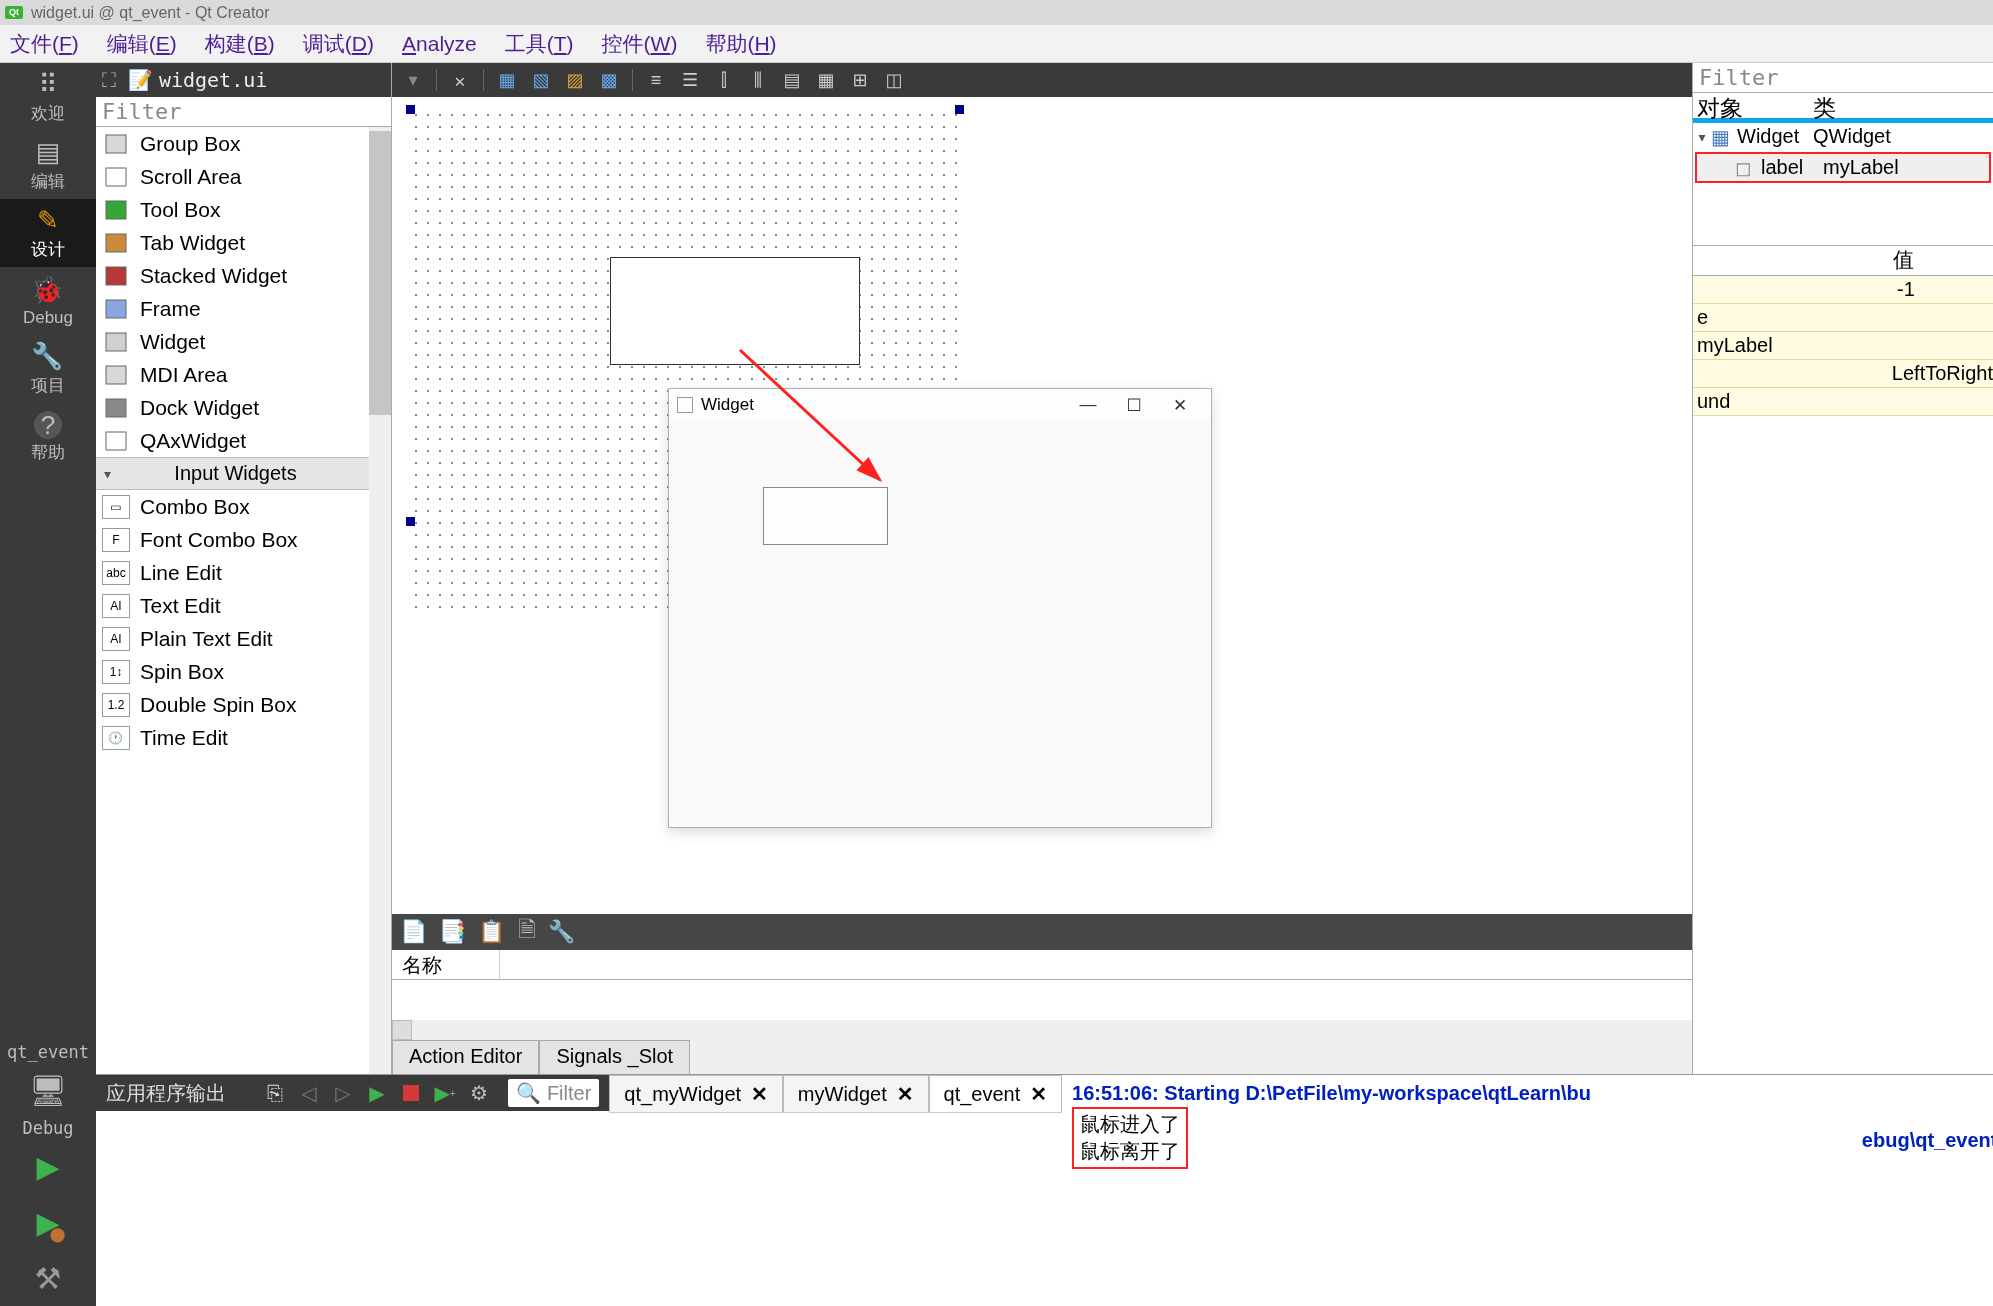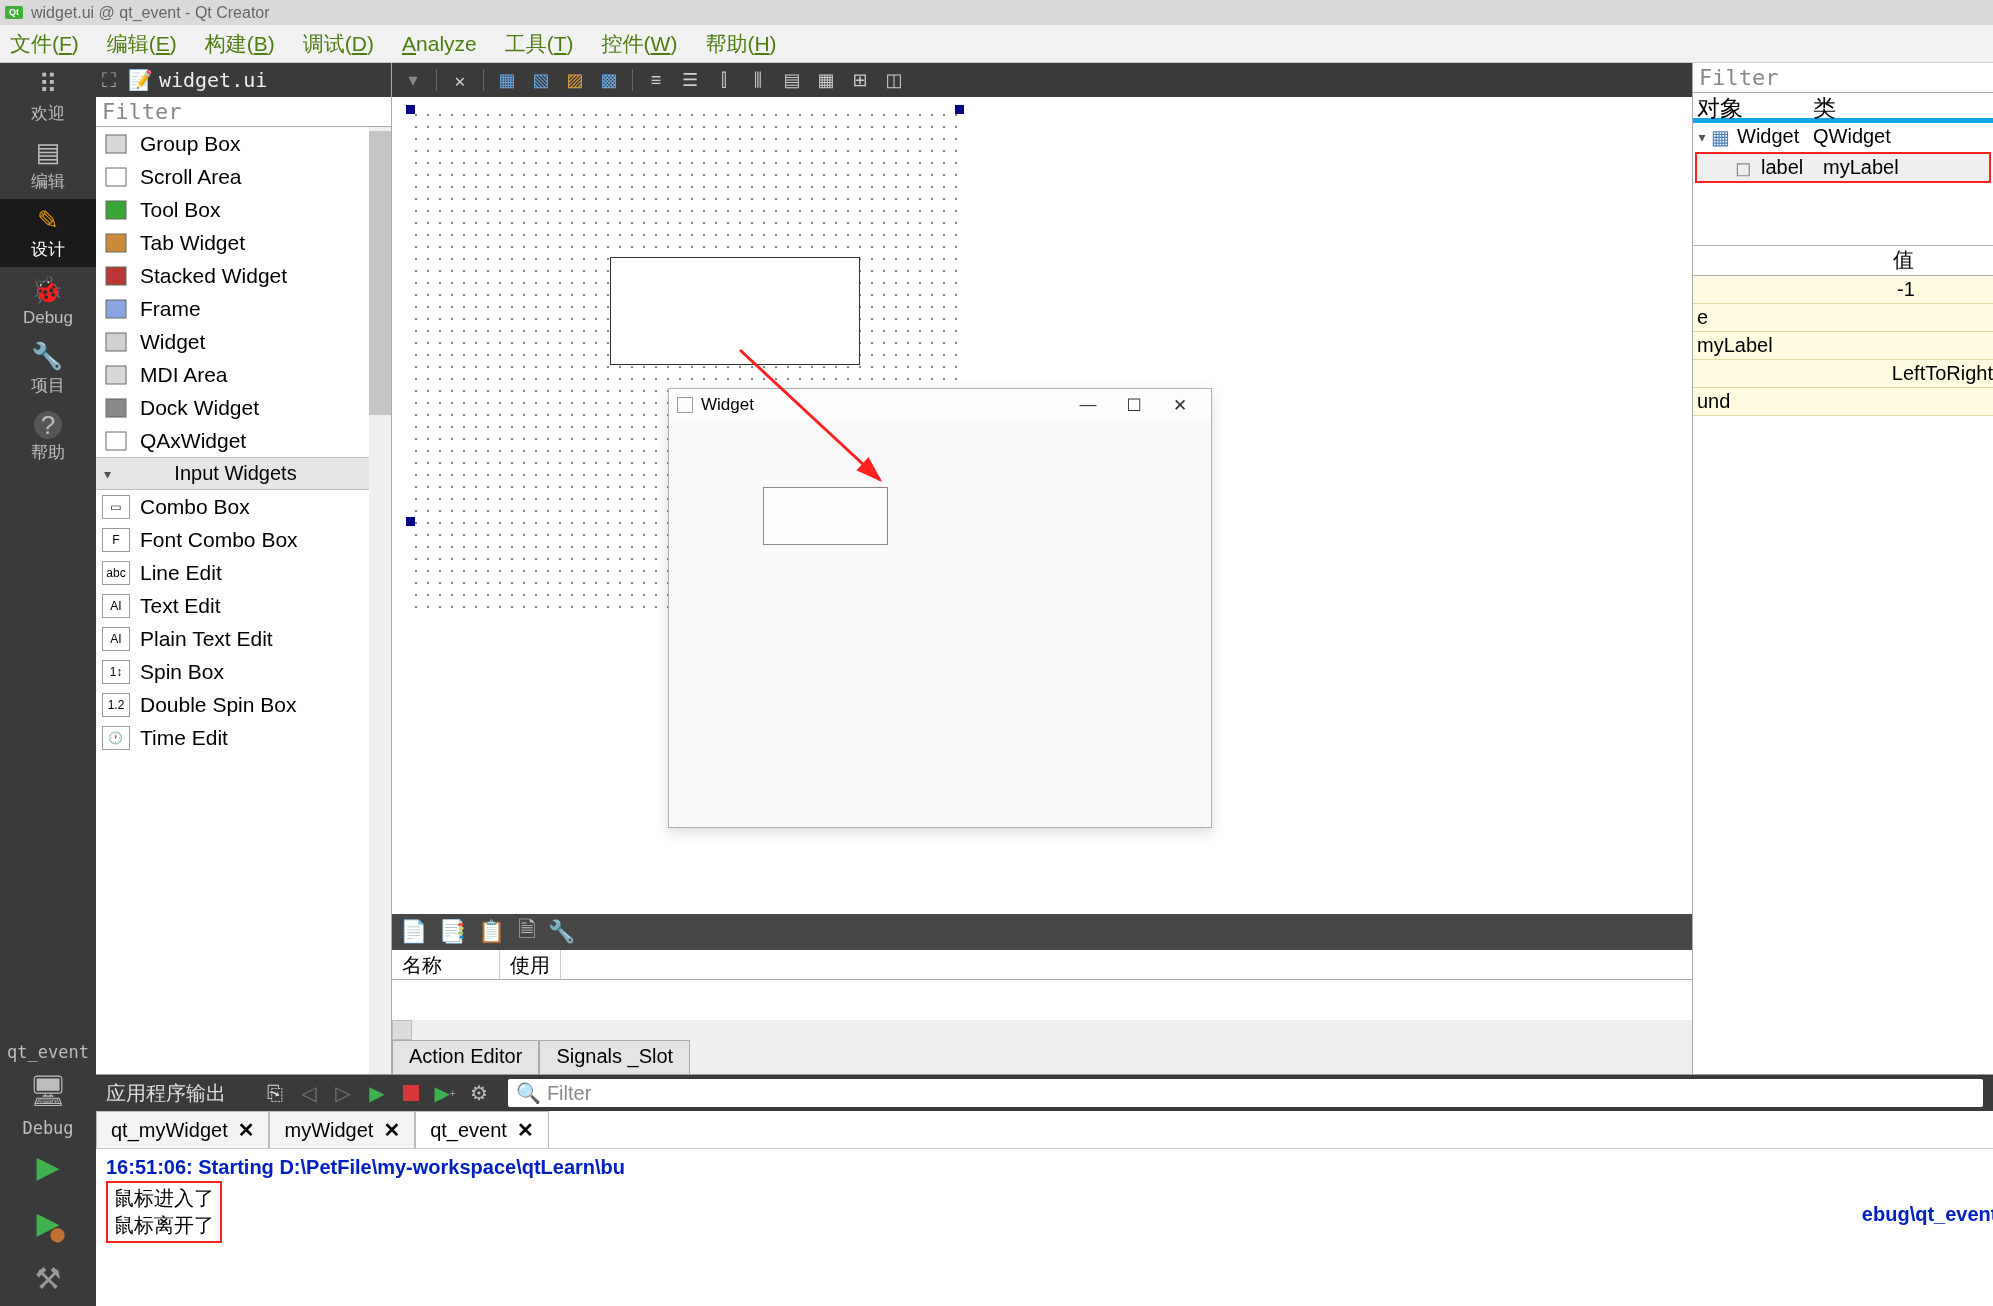--- a/index.html
+++ b/index.html
@@ -1,19 +1,19 @@
 <!DOCTYPE html>
 <html><head>
 <meta charset="utf-8">
 <style>
 * { margin:0; padding:0; box-sizing:border-box; font-family:"Microsoft YaHei",Segoe UI,sans-serif; }
 body { width:1993px; height:1306px; background:#fff; overflow:hidden; position:relative; }
 .titlebar { height:25px; background:#dadada; display:flex; align-items:center; padding:0 5px; font-size:16px; color:#666; }
 .titlebar .qt-ico { width:18px; height:13px; background:#3cb034; border-radius:2px; margin-right:8px; display:inline-block; font-size:9px; color:#fff; text-align:center; line-height:13px; font-weight:bold; }
-.menubar { height:38px; background:#f2f2f2; display:flex; align-items:center; padding:0 10px; font-size:21px; color:#4d7c0f; border-bottom:1px solid #ccc; }
+.menubar { height:38px; background:#f2f2f2; display:flex; align-items:center; padding:0 10px; font-size:21px; color:#4c1d95; border-bottom:1px solid #ccc; }
 .menubar span { margin-right:28px; cursor:pointer; }
 .menubar u { text-decoration:underline; }
 .main { display:flex; height:calc(1306px - 25px - 38px); }
 .leftbar { width:96px; background:#3a3a3a; display:flex; flex-direction:column; align-items:center; color:#bdbdbd; font-size:17px; }
 .leftbar .navbtn { width:100%; height:68px; display:flex; flex-direction:column; align-items:center; justify-content:center; cursor:pointer; }
 .leftbar .navbtn.sel { background:#1a1a1a; color:#fff; }
 .leftbar .navbtn .ic { font-size:26px; margin-bottom:2px; }
 .leftbar .spacer { flex:1; }
 .leftbar .runbtn { width:100%; height:56px; display:flex; align-items:center; justify-content:center; font-size:30px; cursor:pointer; }
 .content { flex:1; display:flex; flex-direction:column; }
@@ -35,42 +35,42 @@
 .tool-row { height:34px; background:#3a3a3a; display:flex; align-items:center; padding:0 6px; gap:4px; }
 .tool-row .tb { width:30px; height:28px; display:flex; align-items:center; justify-content:center; color:#ccc; font-size:18px; cursor:pointer; }
 .tool-row .sep { width:1px; height:22px; background:#666; margin:0 4px; }
 .tb-x { font-family:Consolas,monospace; font-size:22px; }
 .canvas-area { flex:1; position:relative; background:#fff; overflow:hidden; }
 .form-canvas { position:absolute; left:18px; top:12px; width:550px; height:500px; background-image:radial-gradient(#888 1px,transparent 1px); background-size:12px 12px; background-color:#fff; }
 .form-canvas .handle { width:9px; height:9px; background:#00008b; position:absolute; }
 .form-canvas .label-box { position:absolute; left:200px; top:148px; width:250px; height:108px; border:1px solid #333; background:#fff; }
 .action-strip { height:36px; background:#464646; display:flex; align-items:center; padding:0 8px; gap:12px; }
 .action-strip .as-ic { font-size:22px; color:#ccc; cursor:pointer; }
-.action-headers { height:30px; display:flex; border-bottom:1px solid #aaa; background:#fff; font-size:20px; }
+.action-headers { height:30px; display:flex; border-bottom:1px solid #aaa; background:#fff; font-size:20px;flex-direction:column; }
 .action-headers div { padding:2px 10px; border-right:1px solid #ccc; }
 .action-body { height:60px; background:#fff; position:relative; }
 .action-sb { position:absolute; bottom:0; left:0; right:0; height:20px; background:#efefef; }
 .action-sb .asthumb { position:absolute; left:0; top:0; width:20px; height:20px; background:#ddd; border:1px solid #bbb; }
 .action-tabs { height:34px; display:flex; font-family:Consolas,monospace; font-size:20px; background:#efefef; }
 .action-tabs div { padding:4px 16px; border:1px solid #aaa; border-bottom:none; background:#e4e4e4; cursor:pointer; }
 .right-col { width:300px; display:flex; flex-direction:column; }
 .obj-tree { background:#fff; }
 .obj-headers { display:flex; height:30px; border-bottom:5px solid #0ea5e9; font-size:23px; }
 .obj-headers div:first-child { width:120px; padding-left:4px; }
 .obj-row { display:flex; align-items:center; height:27px; font-size:20px; }
 .obj-row .exp { width:18px; text-align:center; color:#555; font-size:14px; }
 .obj-row .oic { width:22px; margin-right:4px; }
 .obj-highlight-box { border:2px solid #ff2020; margin:2px; }
 .prop-section { flex:1; background:#fff; border-top:1px solid #aaa; margin-top:60px; }
 .prop-hd { display:flex; height:30px; border-bottom:1px solid #aaa; font-size:21px; }
 .prop-hd div:first-child { width:200px; }
 .prop-row { display:flex; height:28px; font-size:20px; align-items:center; background:#fffbe0; border-bottom:1px solid #e0dca0; }
 .prop-row .pn { width:200px; padding-left:4px; overflow:hidden; }
 .prop-row .pv { padding-left:4px; }
-.output-panel { height:232px; display:flex; flex-direction:column; border-top:1px solid #999; }
+.output-panel { height:232px; display:flex; flex-direction:row; border-top:1px solid #999; }
 .out-toolbar { height:36px; background:#3a3a3a; display:flex; align-items:center; color:#ddd; font-size:20px; padding:0 10px; gap:8px; }
 .out-toolbar .lbl { margin-right:28px; }
 .out-toolbar .ob { width:26px; height:26px; display:flex; align-items:center; justify-content:center; cursor:pointer; font-size:20px; }
 .out-toolbar .play { color:#3fb24f; }
 .out-toolbar .stop { color:#d63838; width:16px; height:16px; background:#d63838; }
 .out-toolbar .gear { color:#bbb; }
 .out-toolbar .searchbox { flex:1; background:#fff; height:28px; display:flex; align-items:center; padding:0 8px; color:#888; font-family:Consolas,monospace; margin-left:8px; border-radius:2px; }
 .out-tabs { height:38px; display:flex; background:#fff; border-bottom:1px solid #ccc; font-family:Consolas,monospace; font-size:20px; }
 .out-tabs .ot { padding:4px 14px; border:1px solid #bbb; border-bottom:none; background:#f4f4f4; display:flex; align-items:center; gap:10px; cursor:pointer; }
 .out-tabs .ot.active { background:#fff; }

